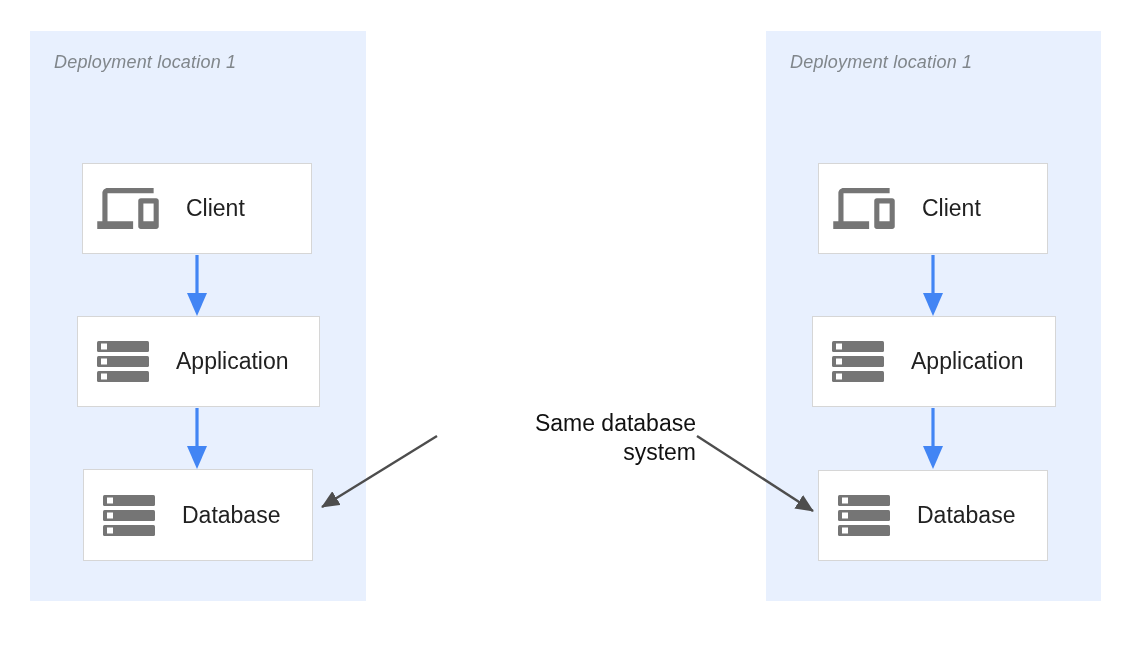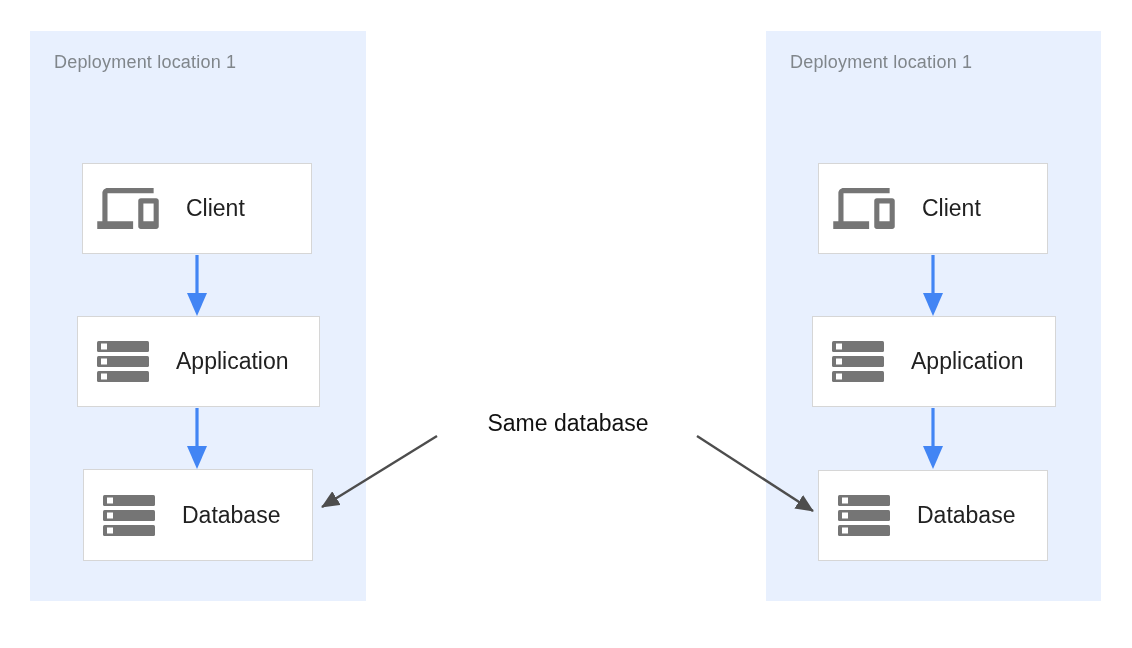--- a/index.html
+++ b/index.html
@@ -5,35 +5,35 @@
   :root{
     --zone-bg:#e8f0fe; --zone-title:#80868b; --node-bg:#ffffff; --node-border:#d6d6d6;
     --node-label:#212121; --icon:#757575; --flow-arrow:#4285f4; --annotation-arrow:#4d4d4d;
     --annotation-text:#111111; --page-bg:#ffffff;
   }
   *{margin:0;padding:0;box-sizing:border-box;}
   html,body{background:var(--page-bg);}
   body{font-family:"Liberation Sans",sans-serif;}
   .canvas{position:relative;width:1132px;height:648px;background:var(--page-bg);overflow:hidden;}
   .zone{position:absolute;background:var(--zone-bg);}
-  .zone-title{padding:21px 0 0 24px;font-size:18px;color:var(--zone-title);letter-spacing:.2px;}
+  .zone-title{padding:21px 0 0 24px;font-size:18px;color:var(--zone-title);letter-spacing:.2px;font-style:italic;}
   .node{position:absolute;display:flex;align-items:center;background:var(--node-bg);
         border:1px solid var(--node-border);}
   .node .icon{display:flex;align-items:center;justify-content:center;flex:0 0 auto;}
   .node .pad-client{padding-left:14px;}
   .node .pad-server{padding-left:19px;}
   .node-label{font-size:23px;color:var(--node-label);margin-left:27px;white-space:nowrap;}
   .icon svg{display:block;}
   .icon-fill{fill:var(--icon);}
   .overlay{position:absolute;left:0;top:0;pointer-events:none;}
   .flow-line{stroke:var(--flow-arrow);stroke-width:3.2;}
   .flow-head{fill:var(--flow-arrow);}
   .ann-line{stroke:var(--annotation-arrow);stroke-width:2.4;fill:none;}
   .ann-head{fill:var(--annotation-arrow);}
-  .center-label{position:absolute;left:440px;top:409px;width:256px;text-align:center;
+  .center-label{position:absolute;left:440px;top:409px;width:256px;text-align:right;
     font-size:23px;line-height:29px;color:var(--annotation-text);}
 </style>
 </head>
 <body>
 
 <div class="canvas">
 
   <section class="zone" style="left:30px;top:31px;width:336px;height:570px;">
     <div class="zone-title">Deployment location 1</div>
   </section>
@@ -139,15 +139,16 @@
       <line class="flow-line" x1="933" y1="408" x2="933" y2="448"></line>
       <polygon class="flow-head" points="923,446 943,446 933,469"></polygon>
     </g>
 
     <line class="ann-line" x1="437" y1="436" x2="322" y2="507" marker-end="url(#annhead)"></line>
     <line class="ann-line" x1="697" y1="436" x2="813" y2="511" marker-end="url(#annhead)"></line>
   </svg>
 
   <div class="center-label">
     <div>Same database</div>
+    <div>system</div>
   </div>
 
 </div>
 
 </body></html>

